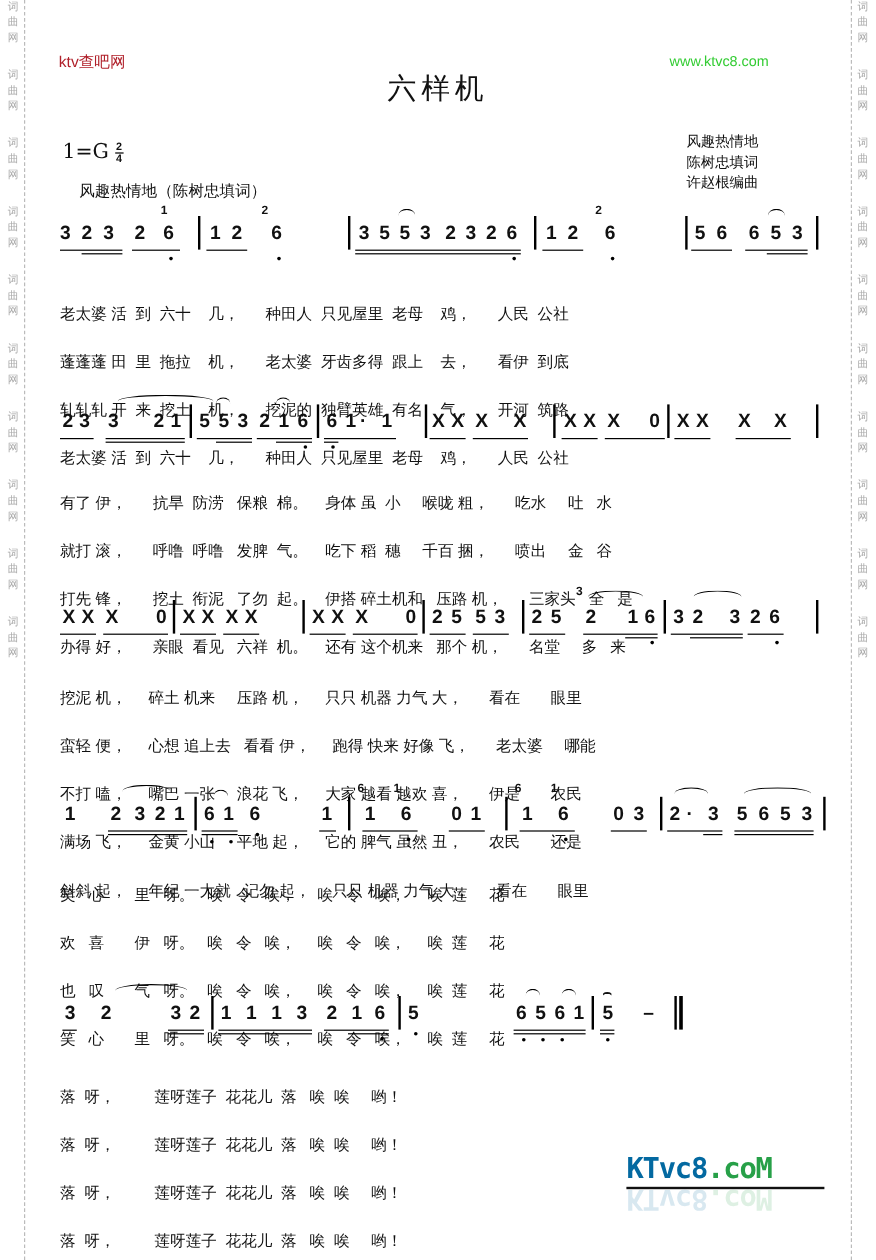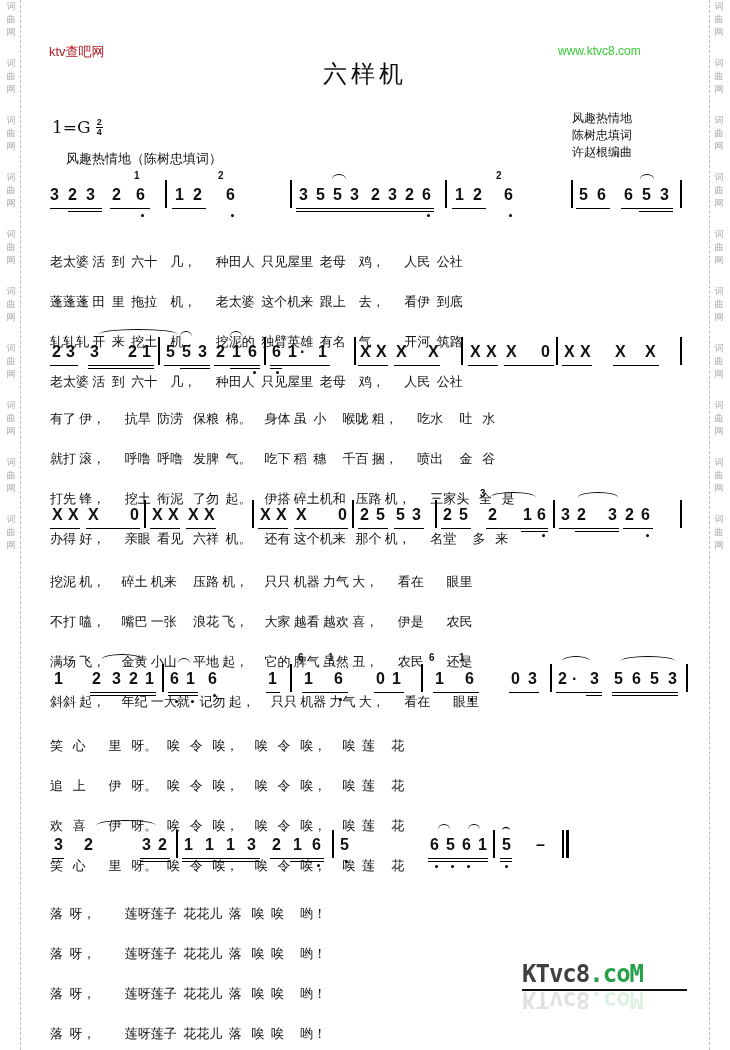--- a/index.html
+++ b/index.html
@@ -26,24 +26,24 @@
   .system { position: absolute; left: 50px; }
   .notes { position: relative; height: 34px; white-space: nowrap;
            font-family: "Liberation Sans", sans-serif; font-weight: bold; font-size: 16px; }
   .notes span.n { position: absolute; top: 6px; }
   .barline { position: absolute; top: 0; width: 2px; height: 28px; background: #000; }
   .uline { position: absolute; height: 1px; background: #000; }
   .dot { position: absolute; width: 3px; height: 3px; background: #000; border-radius: 50%; }
   .slur { position: absolute; height: 10px; border-top: 1.5px solid #000; border-radius: 50% 50% 0 0; }
   .grace { position: absolute; font-size: 10px; font-weight: bold; }
   .lyrics { margin-top: 14px; font-size: 13px; line-height: 13.4px; white-space: pre;
-            font-family: Liberation Serif, serif; }
+            font-family: Liberation Sans, sans-serif; }
   .logo-bottom { position: absolute; left: 522px; top: 960px; width: 165px; }
   .logo-text { font-family: "DejaVu Sans Mono", "Liberation Mono", monospace; font-size: 24px; font-weight: bold; letter-spacing: -1px; }
-  .logo-red { color: #404040; }
+  .logo-red { color: #0369a1; }
   .logo-green { color: #27a048; }
   .logo-line { height: 2px; background: #111; margin-top: 1px; }
   .logo-reflect { transform: scaleY(-1); opacity: 0.15; font-size: 24px; line-height: 18px; height: 18px; overflow: hidden; }
   .final-bar { position: absolute; top: 0; height: 28px; }
 </style>
 </head>
 <body>
 
 <div class="side left" id="wm-left">
     <div class="wm-group">
@@ -216,21 +216,21 @@
     <span class="n" style="left:574px">6</span>
       <span class="n" style="left:592px">5</span>
       <span class="n" style="left:610px">3</span>
     <div class="slur" style="left:590px;top:-6px;width:14px"></div>
     <div class="uline" style="left:571px;top:28px;width:52px"></div>
       <div class="uline" style="left:589px;top:31px;width:34px"></div>
     <div class="barline" style="left:630px"></div>
   </div>
   <div class="lyrics">
     <div>老太婆 活  到  六十    几，      种田人  只见屋里  老母    鸡，      人民  公社</div>
-    <div>蓬蓬蓬 田  里  拖拉    机，      老太婆  这个机来  跟上    去，      看伊  到底</div>
+    <div>蓬蓬蓬 田  里  拖拉    机，      老太婆  牙齿多得  跟上    去，      看伊  到底</div>
     <div>轧轧轧 开  来  挖土    机，      挖泥的  独臂英雄  有名    气，      开河  筑路</div>
     <div>老太婆 活  到  六十    几，      种田人  只见屋里  老母    鸡，      人民  公社</div>
   </div>
 </div>
 
 <div class="system" style="top:337px;">
   <div class="notes">
     <div class="slur" style="left:48px;top:-8px;width:80px"></div>
     <span class="n" style="left:2px">2</span>
       <span class="n" style="left:16px">3</span>
@@ -342,20 +342,21 @@
       <span class="n" style="left:591px">6</span>
     <div class="slur" style="left:528px;top:-8px;width:40px"></div>
     <div class="uline" style="left:509px;top:28px;width:60px"></div>
       <div class="uline" style="left:525px;top:31px;width:44px"></div>
     <div class="uline" style="left:573px;top:28px;width:30px"></div>
     <div class="dot" style="left:596px;top:34px"></div>
     <div class="barline" style="left:630px"></div>
   </div>
   <div class="lyrics">
     <div>挖泥 机，     碎土 机来     压路 机，     只只 机器 力气 大，      看在       眼里</div>
+    <div>蛮轻 便，     心想 追上去   看看 伊，     跑得 快来 好像 飞，      老太婆     哪能</div>
     <div>不打 嗑，     嘴巴 一张     浪花 飞，     大家 越看 越欢 喜，      伊是       农民</div>
     <div>满场 飞，     金黄 小山     平地 起，     它的 脾气 虽然 丑，      农民       还是</div>
     <div>斜斜 起，     年纪 一大就   记勿 起，     只只 机器 力气 大，      看在       眼里</div>
   </div>
 </div>
 
 <div class="system" style="top:664px;">
   <div class="notes">
     <span class="n" style="left:4px">1</span>
     <div class="slur" style="left:52px;top:-10px;width:40px"></div>
@@ -408,22 +409,22 @@
     <span class="n" style="left:564px">5</span>
       <span class="n" style="left:582px">6</span>
       <span class="n" style="left:600px">5</span>
       <span class="n" style="left:618px">3</span>
     <div class="uline" style="left:562px;top:28px;width:66px"></div>
       <div class="uline" style="left:562px;top:31px;width:66px"></div>
     <div class="barline" style="left:636px"></div>
   </div>
   <div class="lyrics">
     <div>笑   心       里   呀。   唉   令   唉，     唉   令   唉，     唉  莲     花</div>
-    <div>追   上       伊   呀。   唉   令   唉，     唉   令   唉，     唉  莲     花</div>
     <div>欢   喜       伊   呀。   唉   令   唉，     唉   令   唉，     唉  莲     花</div>
+    <div>也   叹       气   呀。   唉   令   唉，     唉   令   唉，     唉  莲     花</div>
     <div>笑   心       里   呀。   唉   令   唉，     唉   令   唉，     唉  莲     花</div>
   </div>
 </div>
 
 <div class="system" style="top:830px;">
   <div class="notes">
     <div class="slur" style="left:46px;top:-10px;width:60px"></div>
     <span class="n" style="left:4px">3</span>
     <div class="uline" style="left:2px;top:28px;width:12px"></div>
     <span class="n" style="left:34px">2</span>

